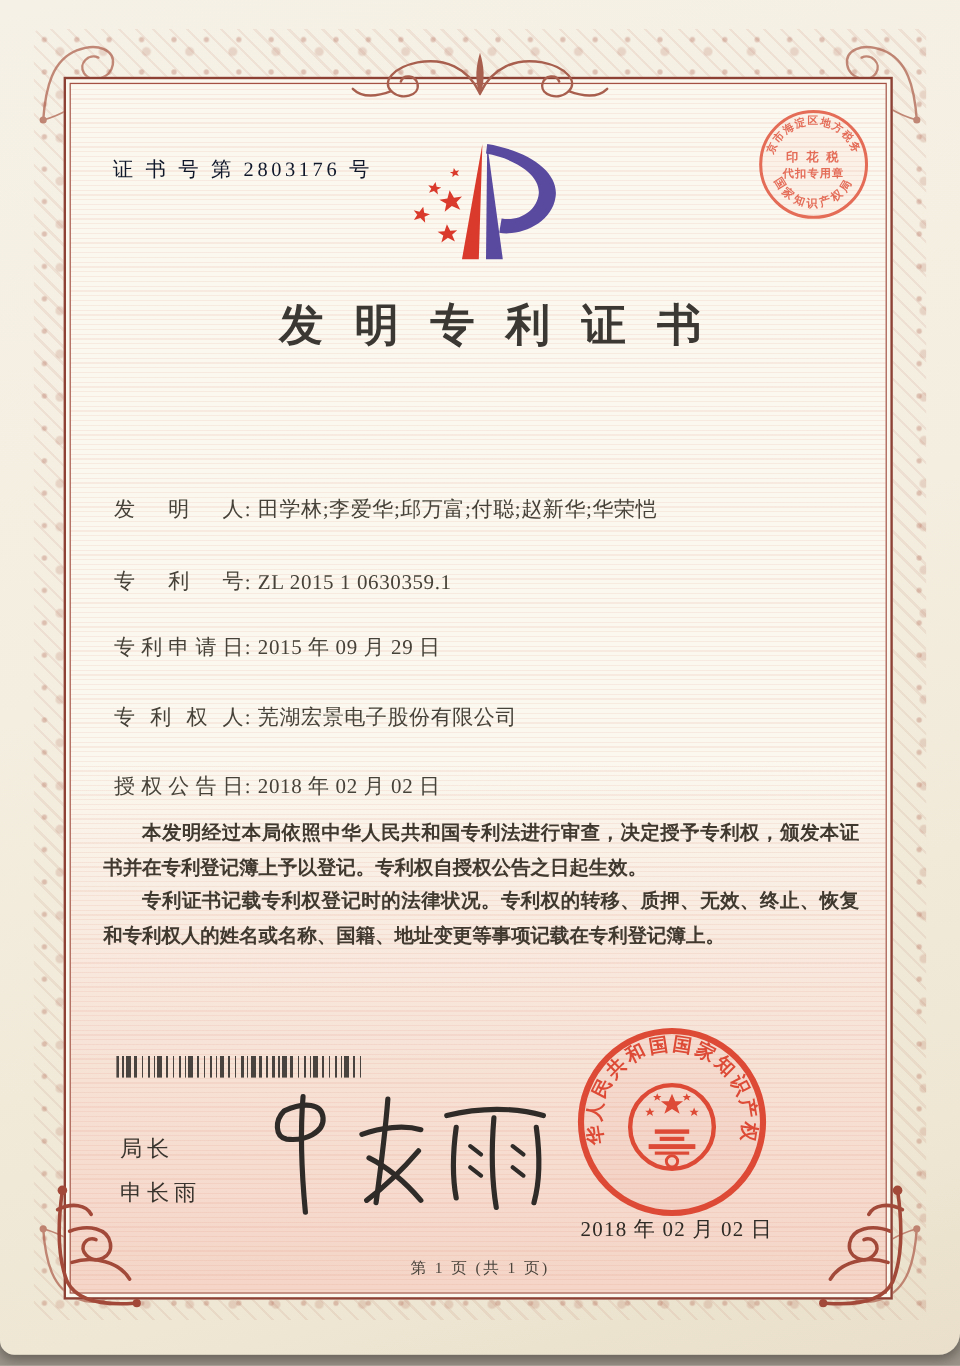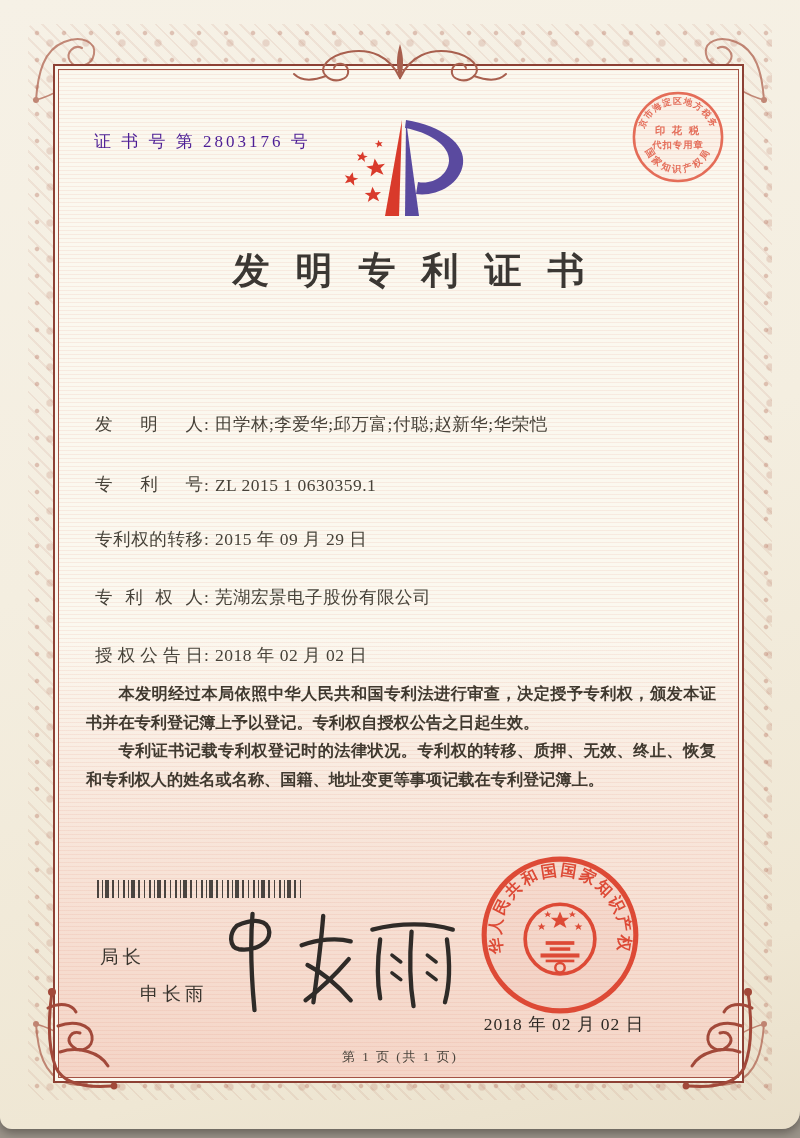--- a/index.html
+++ b/index.html
@@ -23,41 +23,41 @@
   .frame-inner{position:absolute;inset:3px;border:1px solid #a35244;}
   
   .frame .tint{position:absolute;inset:4px;
       background:linear-gradient(180deg, rgba(255,255,255,0) 0%, rgba(255,255,255,0) 56%,
                  rgba(243,203,188,.38) 74%, rgba(240,191,174,.62) 100%);}
   .frame .lines{position:absolute;inset:4px;
       background:repeating-linear-gradient(180deg, rgba(221,130,108,.12) 0 1px, transparent 1px 4px);}
   .content{position:absolute;inset:0;z-index:5;}
   .abs{position:absolute;}
 
-  .cert-no{left:94px;top:130px;font-size:17px;letter-spacing:3px;color:#4c1d95;}
+  .cert-no{left:94px;top:130px;font-size:17px;letter-spacing:3px;color:#0f172a;}
   .title{left:0;right:0;top:246px;text-align:center;font-size:37px;font-weight:600;
          letter-spacing:26px;padding-left:43px;color:#3b3733;}
 
   .field{left:95px;font-size:17.5px;color:#474239;white-space:nowrap;}
   .flabel{display:inline-block;width:108px;text-align:justify;text-align-last:justify;vertical-align:bottom;}
   .fcolon{display:inline-block;margin:0 6px 0 1px;}
   .fvalue{letter-spacing:.5px;}
 
   .body-text{left:86px;top:680px;width:630px;font-size:16.2px;line-height:28.6px;
              color:#40392f;text-align:justify;}
   .body-text p{margin:0;text-indent:2em;font-weight:bold;}
 
   .barcode{left:97px;top:880px;width:205px;height:18px;opacity:.82;
      background:repeating-linear-gradient(90deg,
        #23211f 0 2px, transparent 2px 5px, #23211f 5px 6px, transparent 6px 8px,
        #23211f 8px 12px, transparent 12px 15px, #23211f 15px 17px, transparent 17px 21px,
        #23211f 21px 22px, transparent 22px 26px);}
 
   .officer-title{left:100px;top:944px;font-size:18.5px;letter-spacing:4px;color:#3a352e;}
-  .officer-name{left:100px;top:981px;font-size:18.5px;letter-spacing:4px;color:#3a352e;margin-left:40px;}
+  .officer-name{left:100px;top:981px;font-size:18.5px;letter-spacing:4px;color:#3a352e;}
   .signature{left:200px;top:908px;}
 
   .seal-wrap{left:478px;top:853px;width:164px;height:164px;mix-blend-mode:multiply;}
   .seal-date{left:474px;top:1012px;width:180px;text-align:center;font-size:17.5px;
              letter-spacing:1px;color:#2e2a25;}
   .stamp-wrap{left:629px;top:88px;width:98px;height:98px;mix-blend-mode:multiply;opacity:.92;}
   .logo-wrap{left:322px;top:98px;width:176px;height:140px;}
 
   .page-footer{left:0;right:0;top:1048px;text-align:center;font-size:13px;
                letter-spacing:2px;color:#4a443c;}
@@ -182,21 +182,21 @@
 
     <div class="abs title">发明专利证书</div>
 
     <div class="abs field" style="top:412px">
       <span class="flabel">发明人</span><span class="fcolon">:</span><span class="fvalue">田学林;李爱华;邱万富;付聪;赵新华;华荣恺</span>
     </div>
     <div class="abs field" style="top:472px">
       <span class="flabel">专利号</span><span class="fcolon">:</span><span class="fvalue">ZL 2015 1 0630359.1</span>
     </div>
     <div class="abs field" style="top:527px">
-      <span class="flabel">专利权的转移</span><span class="fcolon">:</span><span class="fvalue">2015 年 09 月 29 日</span>
+      <span class="flabel">专利申请日</span><span class="fcolon">:</span><span class="fvalue">2015 年 09 月 29 日</span>
     </div>
     <div class="abs field" style="top:585px">
       <span class="flabel">专利权人</span><span class="fcolon">:</span><span class="fvalue">芜湖宏景电子股份有限公司</span>
     </div>
     <div class="abs field" style="top:643px">
       <span class="flabel">授权公告日</span><span class="fcolon">:</span><span class="fvalue">2018 年 02 月 02 日</span>
     </div>
 
     <div class="abs body-text">
       <p>本发明经过本局依照中华人民共和国专利法进行审查，决定授予专利权，颁发本证书并在专利登记簿上予以登记。专利权自授权公告之日起生效。</p>

